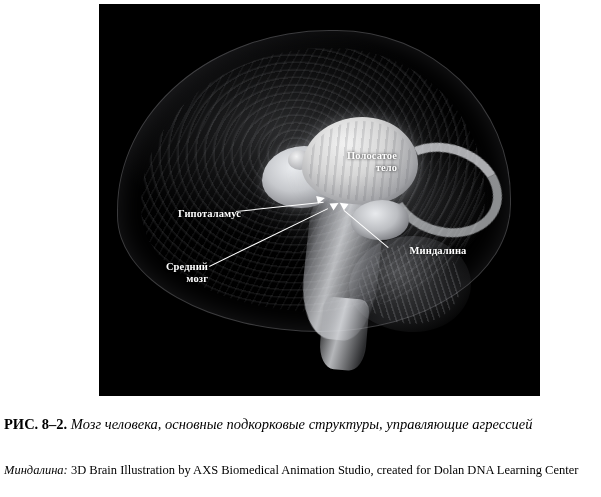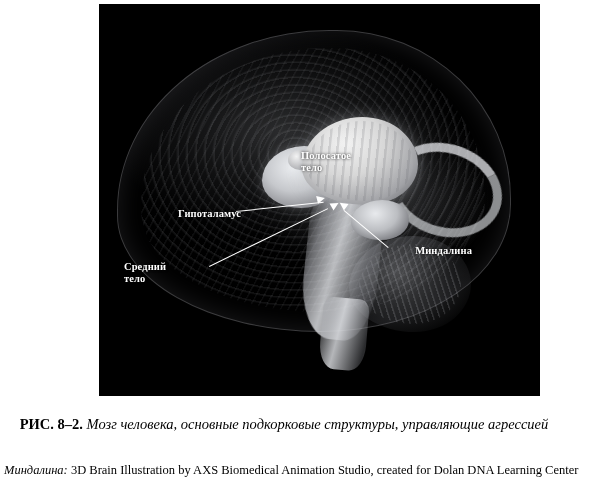--- a/index.html
+++ b/index.html
@@ -208,29 +208,29 @@
   }
 
   
   .callout {
     position: absolute;
     color: #ffffff;
     font-family: "Liberation Serif", serif;
     font-weight: bold;
     font-size: 10.5px;
     line-height: 12px;
-    text-align: left;
+    text-align: right;
     white-space: pre-line;
     text-shadow: 0 0 3px rgba(0,0,0,0.9);
     letter-spacing: 0.1px;
   }
   .c-striatum { left: 202px; top: 146px; width: 96px; }
   .c-hypo     { left: 31px;  top: 204px; width: 104px; text-align: left; margin-left: 48px; }
   .c-midbrain { left: 25px;  top: 257px; width: 84px; }
-  .c-amygdala { left: 281px; top: 241px; width: 92px; text-align: right; }
+  .c-amygdala { left: 293px; top: 241px; width: 92px; text-align: center; }
 
   .leader {
     position: absolute;
     background: #ffffff;
     height: 1px;
     transform-origin: 0 0;
   }
   .arrow {
     position: absolute;
     width: 0; height: 0;
@@ -238,21 +238,20 @@
   }
 
   
   .caption {
     position: absolute;
     left: 4px;
     top: 415px;
     width: 560px;
     font-size: 14.5px;
     line-height: 19px;
-    text-align: center;
   }
   .caption .fignum {
     font-weight: bold;
     font-style: normal;
   }
   .caption .captext {
     font-style: italic;
   }
   .source {
     position: absolute;
@@ -295,21 +294,21 @@
       <div class="leader" style="left:110px; top:262px; width:132px; transform: rotate(-26deg);"></div>
       <div class="arrow" style="left:232px; top:197px; border-width:4px 0 4px 8px; border-color: transparent transparent transparent #ffffff; transform: rotate(-30deg);"></div>
 
       <div class="leader" style="left:289px; top:244px; width:58px; transform: rotate(-140deg); transform-origin: 0 0;"></div>
       <div class="arrow" style="left:240px; top:197px; border-width:4px 8px 4px 0; border-color: transparent #ffffff transparent transparent; transform: rotate(36deg);"></div>
 
       <div class="callout c-striatum">Полосатое
 тело</div>
       <div class="callout c-hypo">Гипоталамус</div>
       <div class="callout c-midbrain">Средний
-тело</div>
+мозг</div>
       <div class="callout c-amygdala">Миндалина</div>
     </div>
   </div>
 
   <div class="caption">
     <span class="fignum">РИС. 8–2.</span>
     <span class="captext">Мозг человека, основные подкорковые структуры, управляющие агрессией</span>
   </div>
 
   <div class="source">

